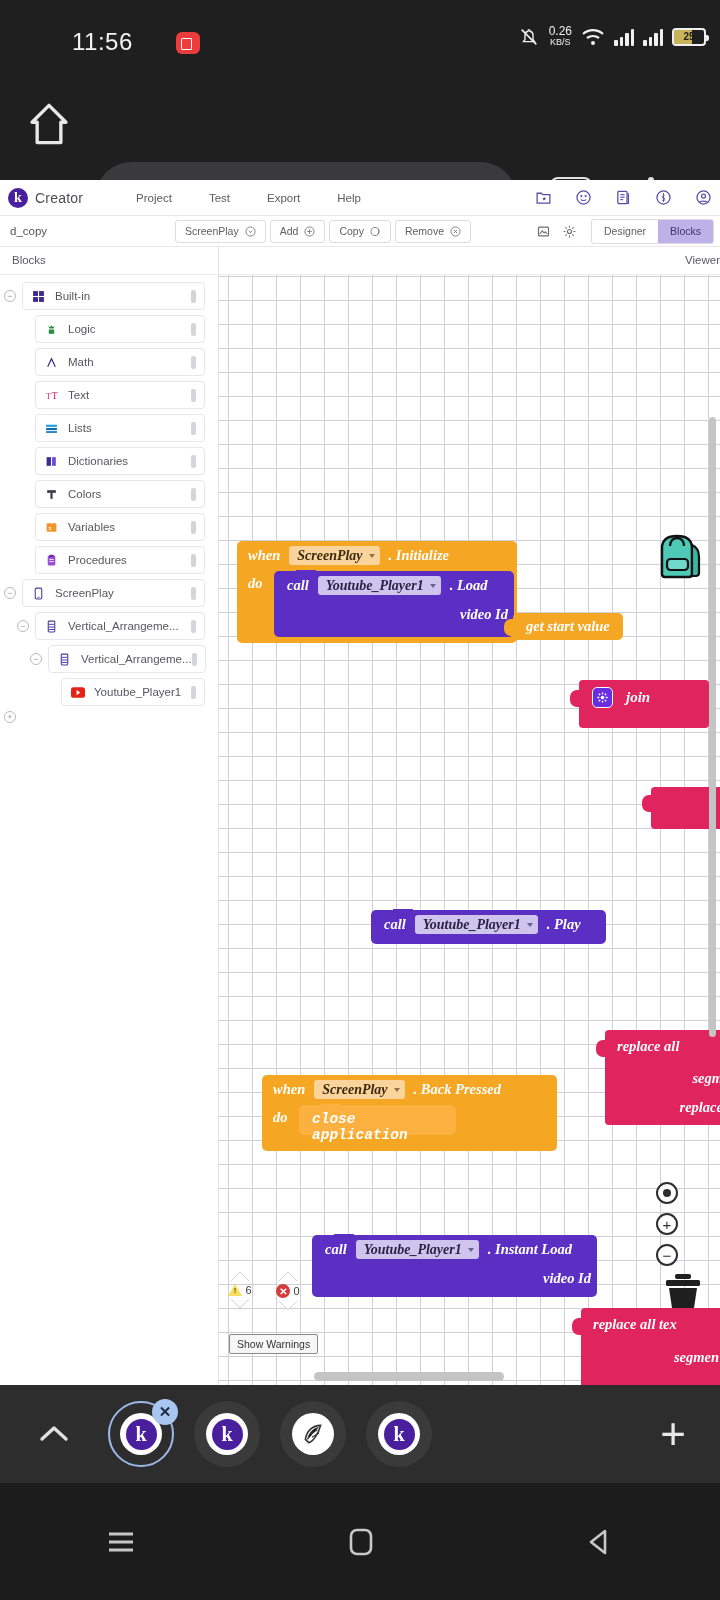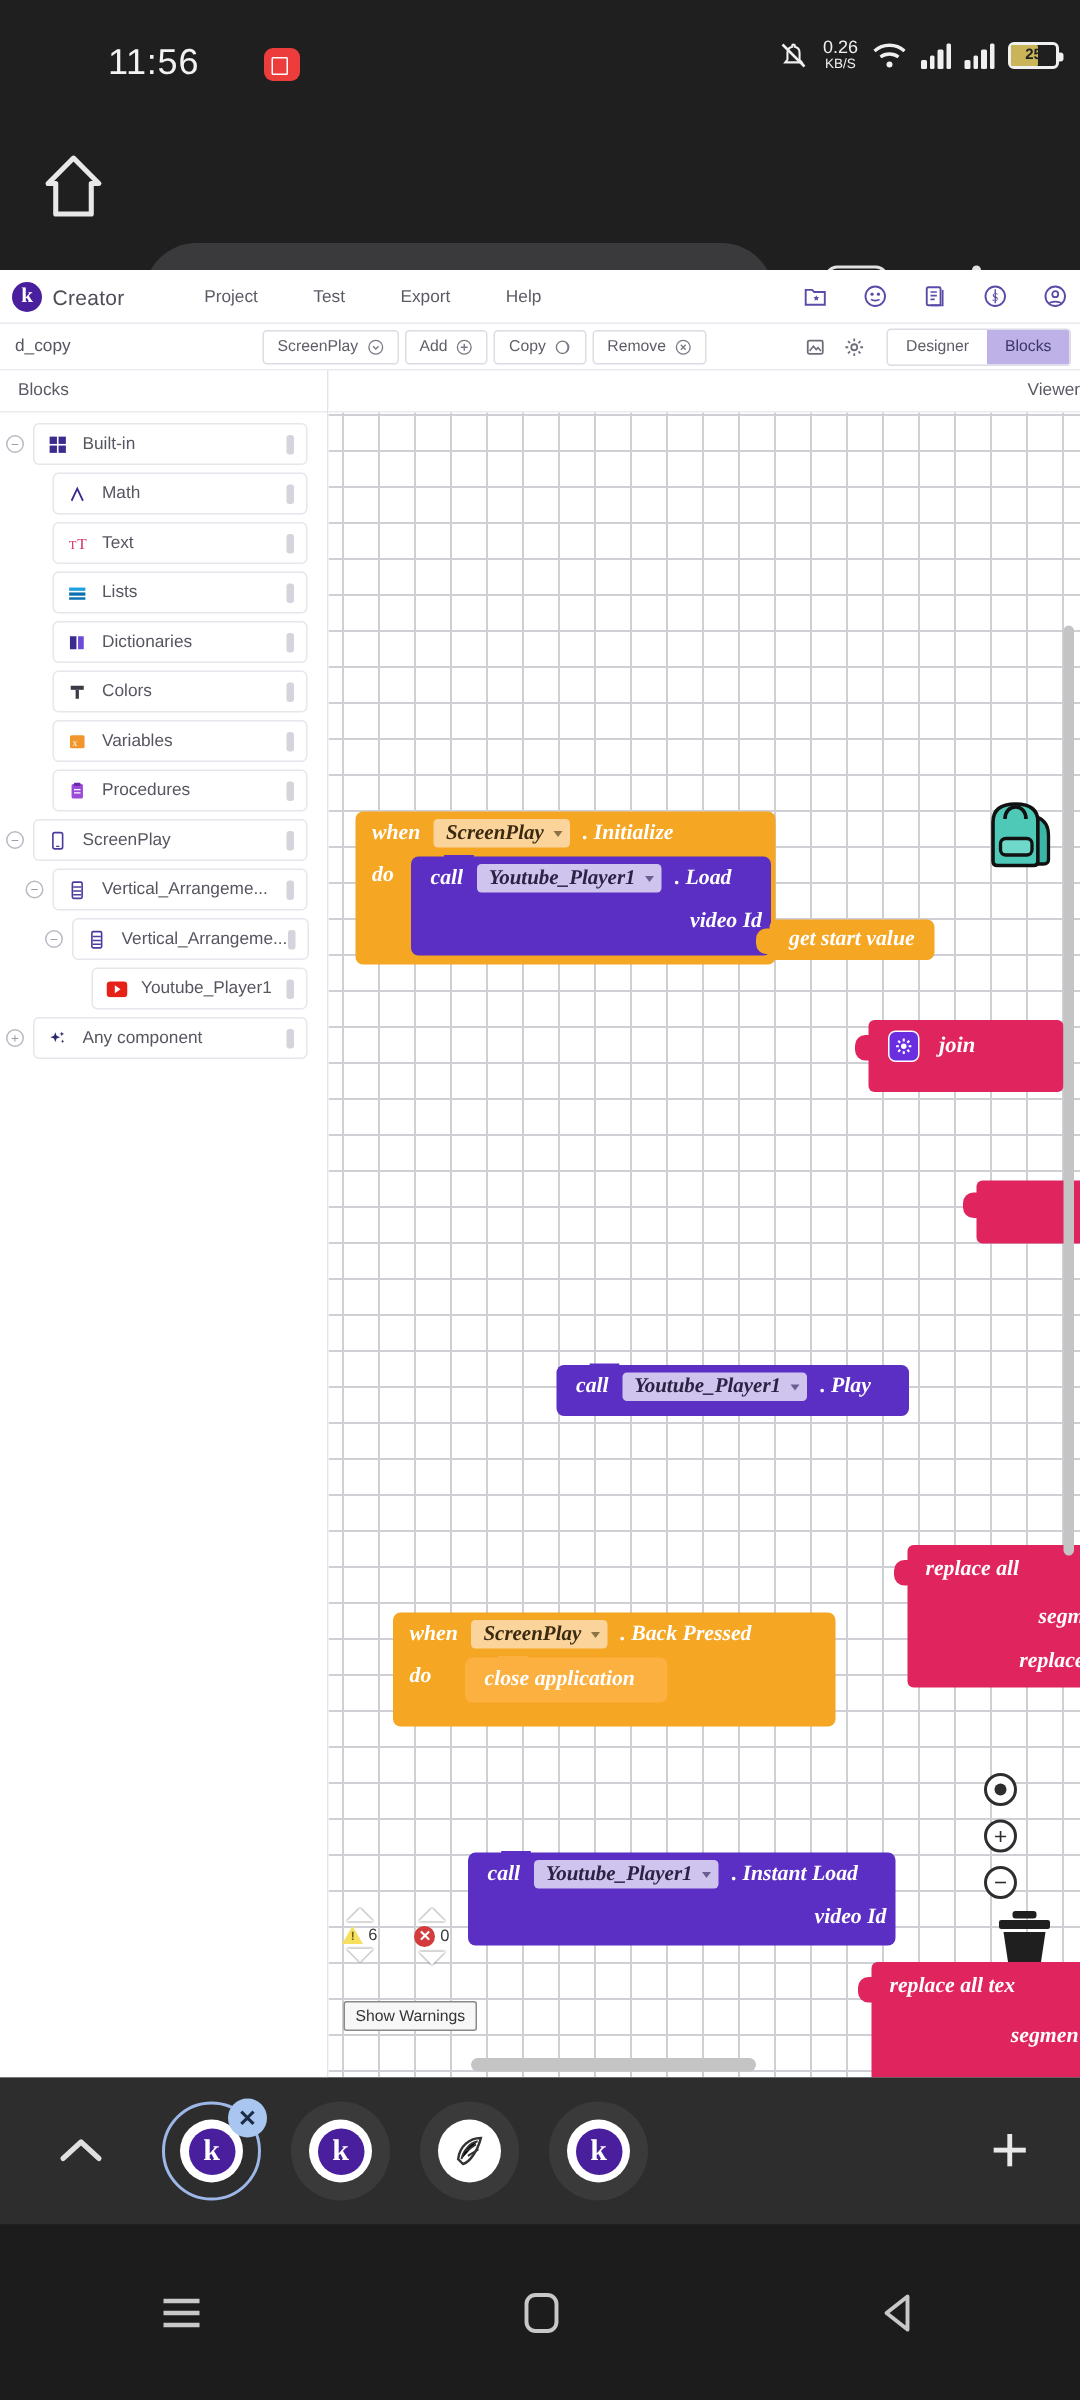--- a/index.html
+++ b/index.html
@@ -413,20 +413,33 @@
                 </span>
                 <span class="lbl">Built-in</span>
                 <span class="grip"></span>
               </div>
             </div>
             <div class="tnode" style="padding-left: 17px;">
               <div class="tbullet" style="visibility: hidden;"></div>
               <div class="tchip">
                 <span class="ico">
                   <svg width="13" height="13" viewBox="0 0 24 24">
+                    <path d="M6 5l2 5h8l2-5-3 3-3-4-3 4z" fill="#2e8b3f"></path>
+                    <rect x="7" y="12" width="10" height="8" fill="#2e8b3f"></rect>
+                  </svg>
+                </span>
+                <span class="lbl">Logic</span>
+                <span class="grip"></span>
+              </div>
+            </div>
+            <div class="tnode" style="padding-left: 17px;">
+              <div class="tbullet" style="visibility: hidden;"></div>
+              <div class="tchip">
+                <span class="ico">
+                  <svg width="13" height="13" viewBox="0 0 24 24">
                     <path d="M5 20 L12 5 L19 20" fill="none" stroke="#3b2b8f" stroke-width="2.2"></path>
                   </svg>
                 </span>
                 <span class="lbl">Math</span>
                 <span class="grip"></span>
               </div>
             </div>
             <div class="tnode" style="padding-left: 17px;">
               <div class="tbullet" style="visibility: hidden;"></div>
               <div class="tchip">
@@ -559,31 +572,20 @@
                     <rect x="0" y="0" width="24" height="18" rx="4.5" fill="#e62117"></rect>
                     <path d="M9.5 4.5 L16 9 L9.5 13.5 Z" fill="#fff"></path>
                   </svg>
                 </span>
                 <span class="lbl">Youtube_Player1</span>
                 <span class="grip"></span>
               </div>
             </div>
             <div class="tnode" style="padding-left: 4px;">
               <div class="tbullet">+</div>
-              <div class="tchip">
-                <span class="ico">
-                  <svg width="13" height="13" viewBox="0 0 24 24">
-                    <path d="M9 4l1.6 4.4L15 10l-4.4 1.6L9 16l-1.6-4.4L3 10l4.4-1.6z" fill="#2a2a6e"></path>
-                    <path d="M17 3l.8 2.2L20 6l-2.2.8L17 9l-.8-2.2L14 6l2.2-.8z" fill="#2a2a6e"></path>
-                    <path d="M18 13l.6 1.6 1.6.6-1.6.6L18 17.4l-.6-1.6-1.6-.6 1.6-.6z" fill="#2a2a6e"></path>
-                  </svg>
-                </span>
-                <span class="lbl">Any component</span>
-                <span class="grip"></span>
-              </div>
             </div>
           </div>
       </div>
 
       <div class="panel-viewer">
         <div class="viewer-title">Viewer</div>
 
         <div class="canvas">
 
           <svg class="backpack" style="right:12px; top:258px;" width="58" height="52" viewBox="0 0 58 52">
@@ -672,21 +674,21 @@
                 <span>ScreenPlay</span>
                 <i class="caret"></i>
               </span>
               <span class="ev-label">. Back Pressed</span>
             </div>
             <div class="ev-do" style="height:47px;">
               <span class="ev-label" style="padding-top:5px;">do</span>
             </div>
           </div>
 
-          <div class="blk" style="left:91px; top:833px; width:135px; height:30px; background:#fbb040; border-radius:5px;">
+          <div class="blk" style="left:80px; top:833px; width:157px; height:30px; background:#fbb040; border-radius:5px;font-family:Liberation Mono, monospace;">
             <div class="notch-top" style="background:#fbb040;"></div>
             <div style="font-size:14.5px; padding:6px 0 0 13px;">close application</div>
           </div>
 
           <div class="blk call" style="left:93px; top:963px; width:285px; height:62px;">
             <div class="notch-top" style="background:#5b2ec4;"></div>
             <div class="call-row">
               <span>call</span>
               <span class="dropdown lt">
                 <span>Youtube_Player1</span>

